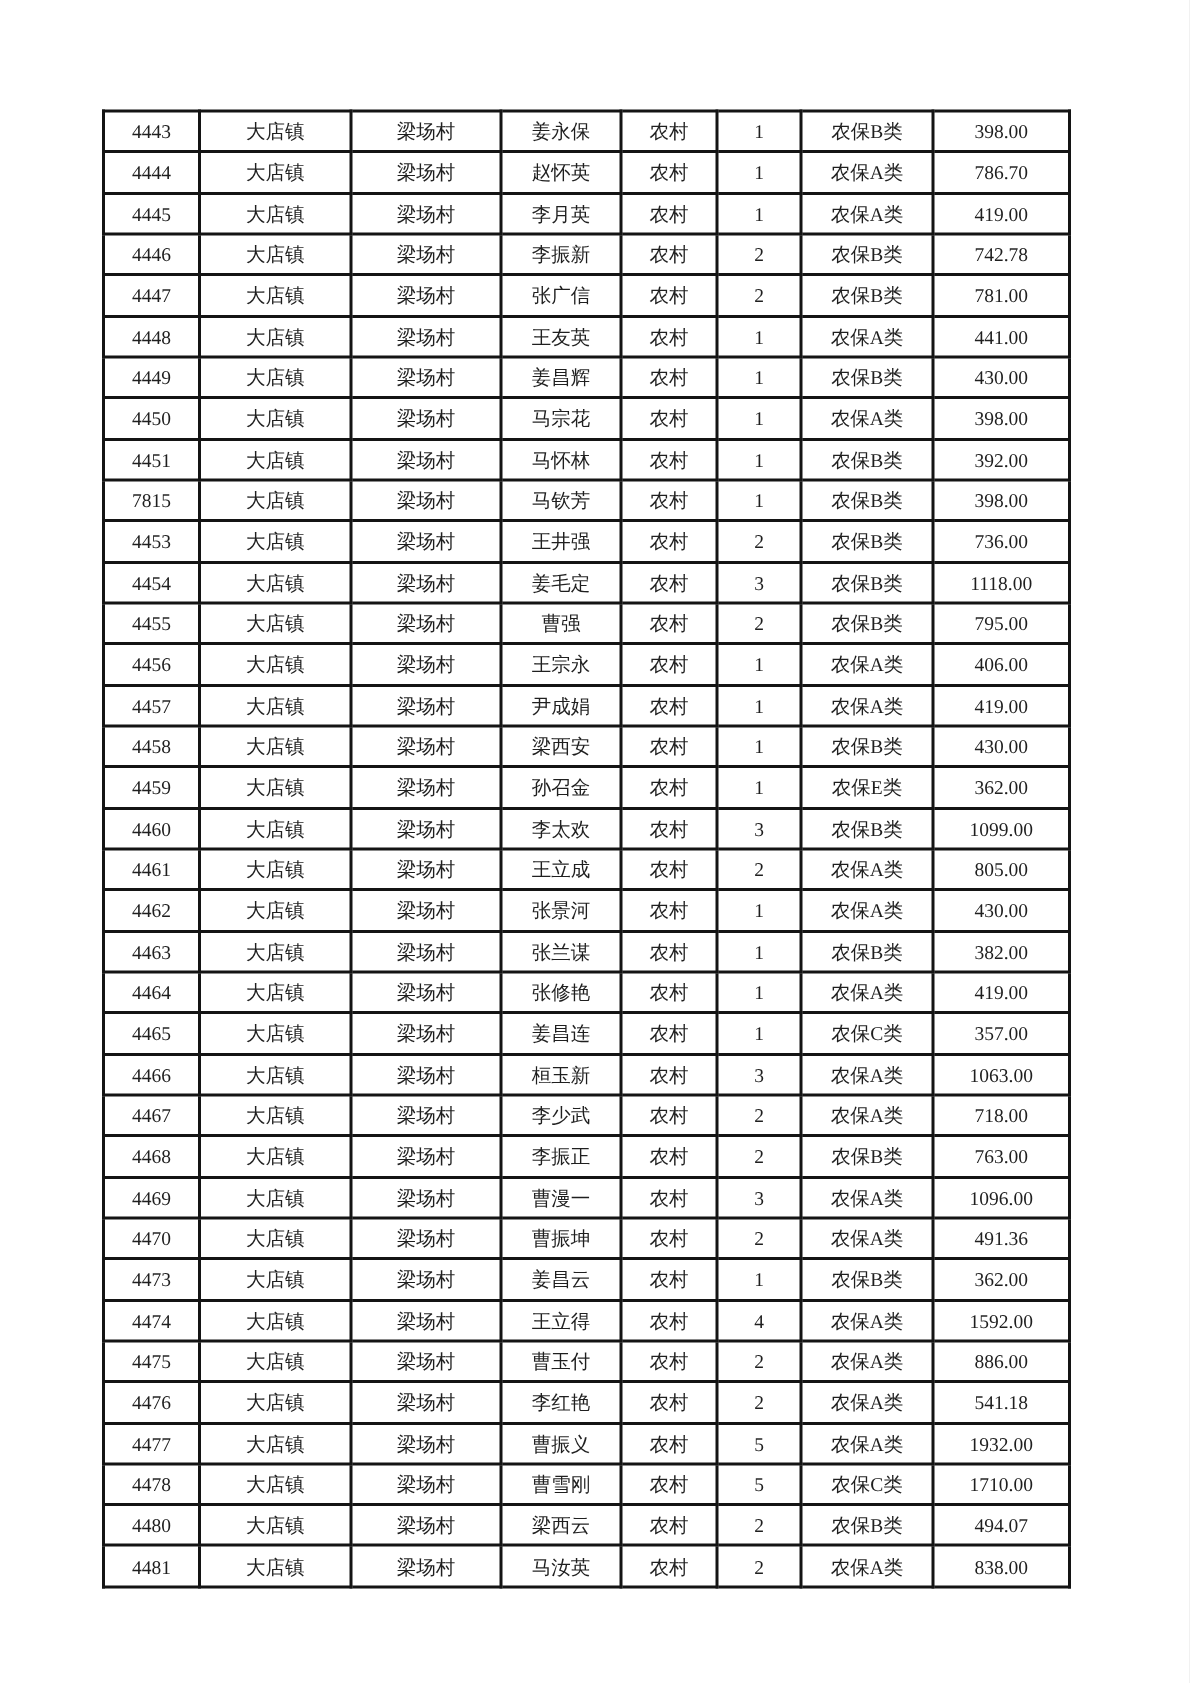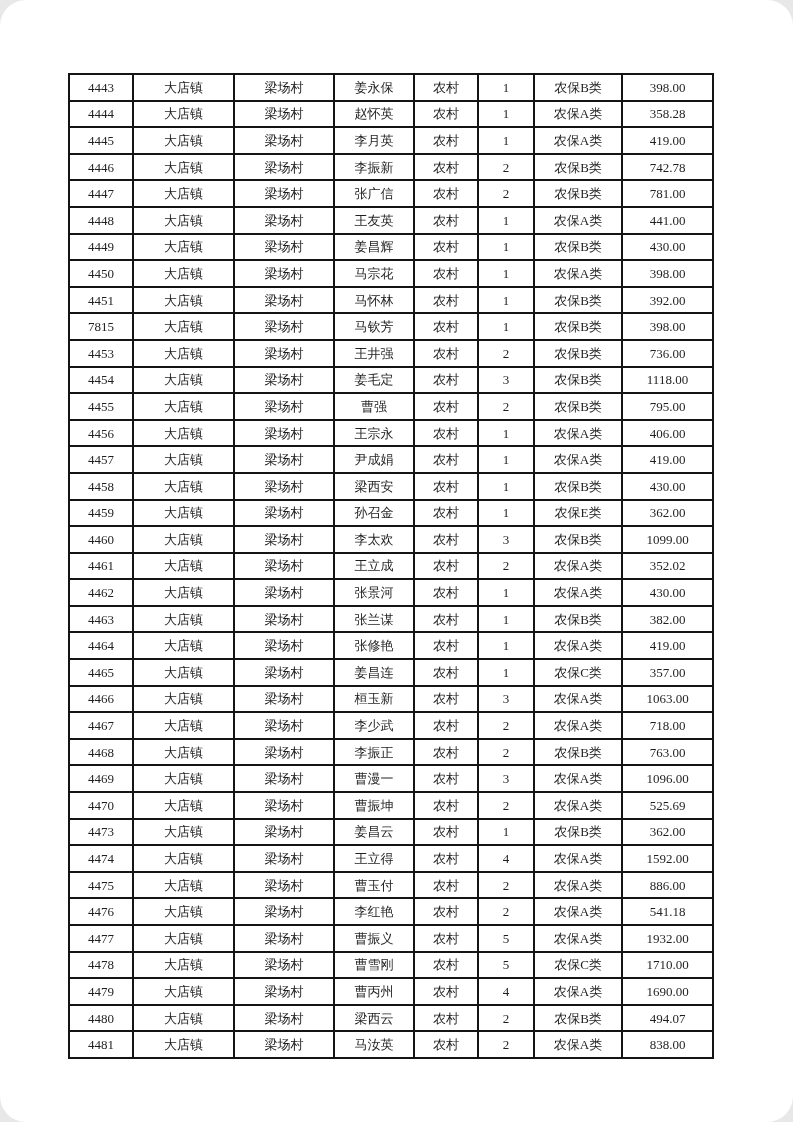--- a/index.html
+++ b/index.html
@@ -9,21 +9,20 @@
   }
   .page {
     position: relative;
     width: 793px;
     height: 1122px;
     margin: 0 auto;
     background: #ffffff;
     overflow: hidden;
     font-family: "Liberation Serif", "DejaVu Serif", serif;
     color: #1f1f1f;
-    border-radius: 26px;
   }
   table.roster {
     position: absolute;
     left: 68px;
     top: 73px;
     width: 644px;
     height: 986px;
     border-collapse: collapse;
     table-layout: fixed;
   }
@@ -74,21 +73,21 @@
           <td>398.00</td>
         </tr>
         <tr>
           <td>4444</td>
           <td>大店镇</td>
           <td>梁场村</td>
           <td>赵怀英</td>
           <td>农村</td>
           <td>1</td>
           <td>农保A类</td>
-          <td>358.28</td>
+          <td>786.70</td>
         </tr>
         <tr>
           <td>4445</td>
           <td>大店镇</td>
           <td>梁场村</td>
           <td>李月英</td>
           <td>农村</td>
           <td>1</td>
           <td>农保A类</td>
           <td>419.00</td>
@@ -244,21 +243,21 @@
           <td>1099.00</td>
         </tr>
         <tr>
           <td>4461</td>
           <td>大店镇</td>
           <td>梁场村</td>
           <td>王立成</td>
           <td>农村</td>
           <td>2</td>
           <td>农保A类</td>
-          <td>352.02</td>
+          <td>805.00</td>
         </tr>
         <tr>
           <td>4462</td>
           <td>大店镇</td>
           <td>梁场村</td>
           <td>张景河</td>
           <td>农村</td>
           <td>1</td>
           <td>农保A类</td>
           <td>430.00</td>
@@ -334,21 +333,21 @@
           <td>1096.00</td>
         </tr>
         <tr>
           <td>4470</td>
           <td>大店镇</td>
           <td>梁场村</td>
           <td>曹振坤</td>
           <td>农村</td>
           <td>2</td>
           <td>农保A类</td>
-          <td>525.69</td>
+          <td>491.36</td>
         </tr>
         <tr>
           <td>4473</td>
           <td>大店镇</td>
           <td>梁场村</td>
           <td>姜昌云</td>
           <td>农村</td>
           <td>1</td>
           <td>农保B类</td>
           <td>362.00</td>
@@ -395,30 +394,20 @@
         </tr>
         <tr>
           <td>4478</td>
           <td>大店镇</td>
           <td>梁场村</td>
           <td>曹雪刚</td>
           <td>农村</td>
           <td>5</td>
           <td>农保C类</td>
           <td>1710.00</td>
-        </tr>
-        <tr>
-          <td>4479</td>
-          <td>大店镇</td>
-          <td>梁场村</td>
-          <td>曹丙州</td>
-          <td>农村</td>
-          <td>4</td>
-          <td>农保A类</td>
-          <td>1690.00</td>
         </tr>
         <tr>
           <td>4480</td>
           <td>大店镇</td>
           <td>梁场村</td>
           <td>梁西云</td>
           <td>农村</td>
           <td>2</td>
           <td>农保B类</td>
           <td>494.07</td>

